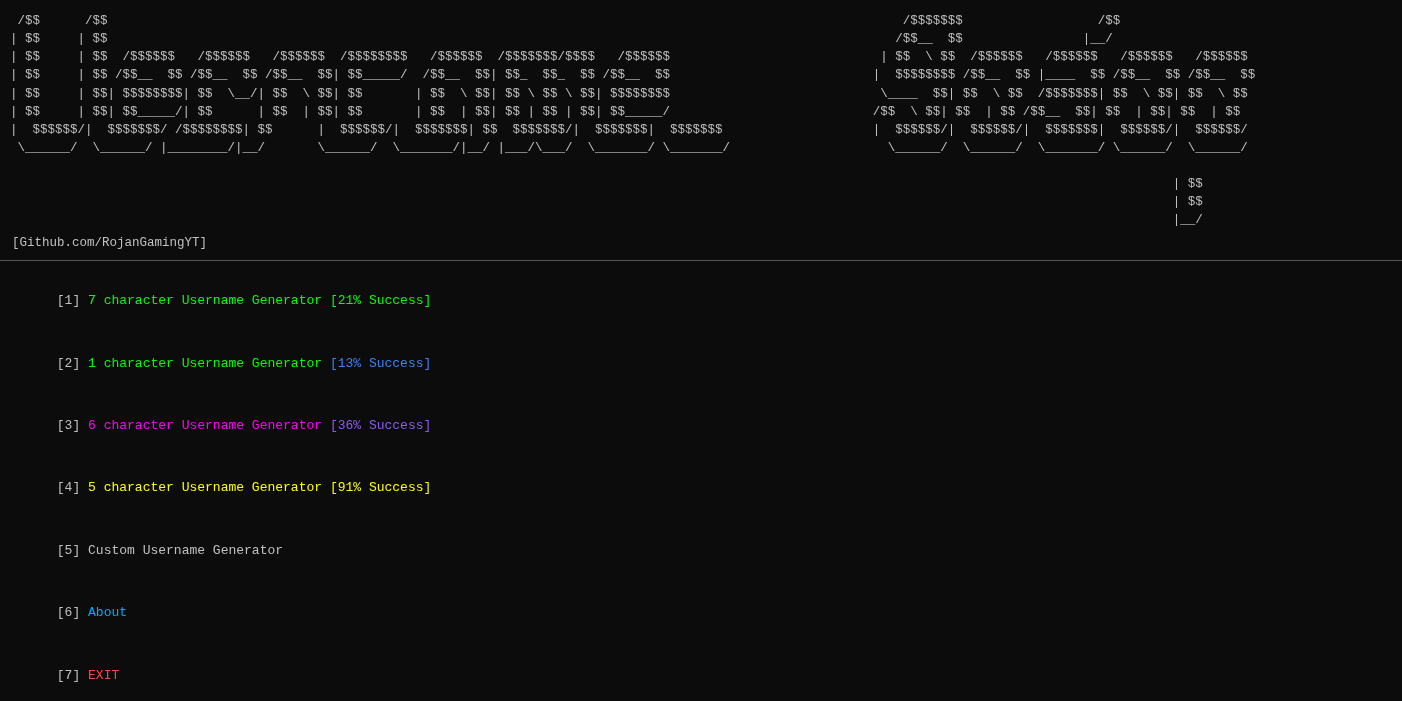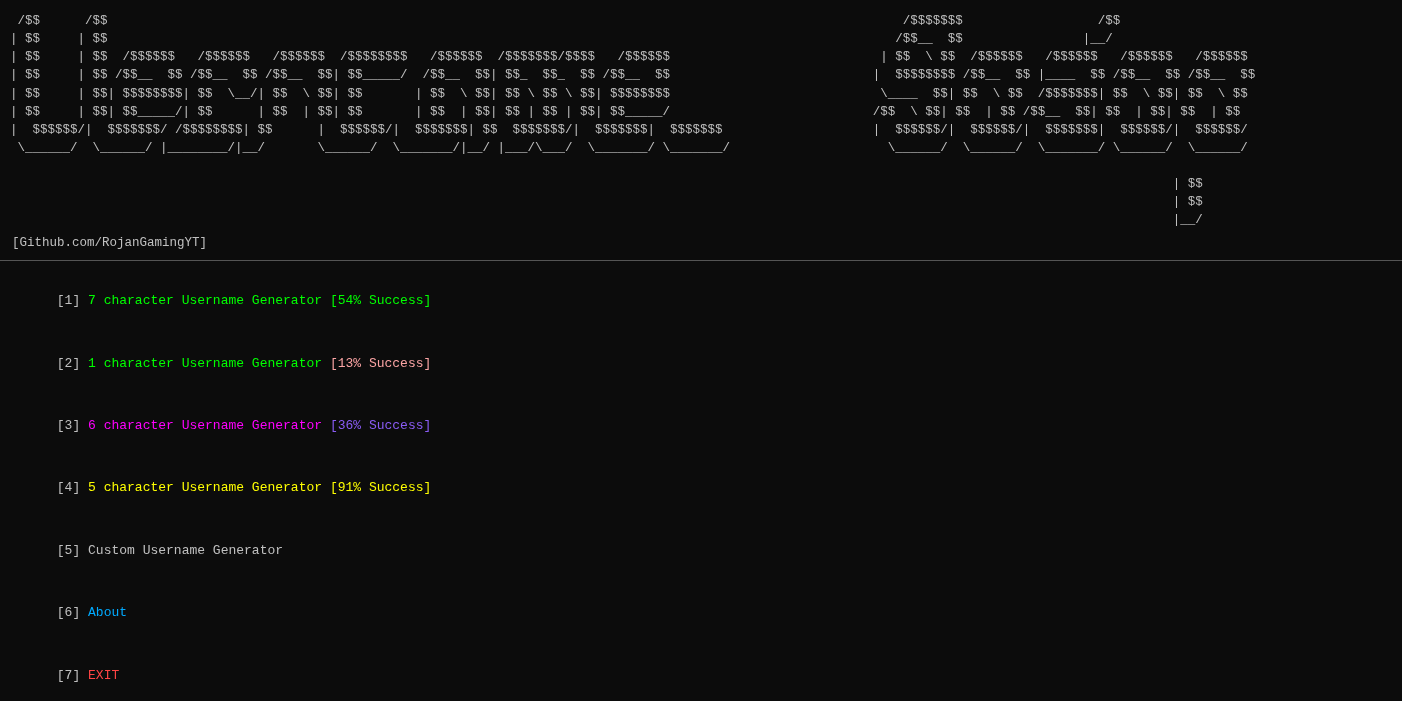--- a/index.html
+++ b/index.html
@@ -65,21 +65,21 @@
 
     .item-2char { color: #00ff00; }
     .item-3char { color: #00ff00; }
     .item-4char { color: #ff00ff; }
     .item-5char { color: #ffff00; }
     .item-custom { color: #c0c0c0; }
     .item-about { color: #00aaff; }
     .item-exit { color: #ff4444; }
 
     .success-2 { color: #00ff00; }
-    .success-3 { color: #fca5a5; }
+    .success-3 { color: #3b82f6; }
     .success-4 { color: #8b5cf6; }
     .success-5 { color: #ffff00; }
 
     @keyframes blink {
       50% { opacity: 0; }
     }
   </style>
 </head>
 <body>
 
@@ -96,21 +96,21 @@
                                                                                                                                                            | $$
                                                                                                                                                            | $$
                                                                                                                                                            |__/</div>
 
   <div class="github-link">[Github.com/RojanGamingYT]</div>
 
   <hr class="divider">
 
   <div class="menu-section">
     <div class="menu-item">
-      <span class="bracket-num">[1] </span><span class="item-2char">7 character Username Generator </span><span class="success-2">[54% Success]</span>
+      <span class="bracket-num">[1] </span><span class="item-2char">7 character Username Generator </span><span class="success-2">[21% Success]</span>
     </div>
     <div class="menu-item">
       <span class="bracket-num">[2] </span><span class="item-3char">1 character Username Generator </span><span class="success-3">[13% Success]</span>
     </div>
     <div class="menu-item">
       <span class="bracket-num">[3] </span><span class="item-4char">6 character Username Generator </span><span class="success-4">[36% Success]</span>
     </div>
     <div class="menu-item">
       <span class="bracket-num">[4] </span><span class="item-5char">5 character Username Generator </span><span class="success-5">[91% Success]</span>
     </div>

